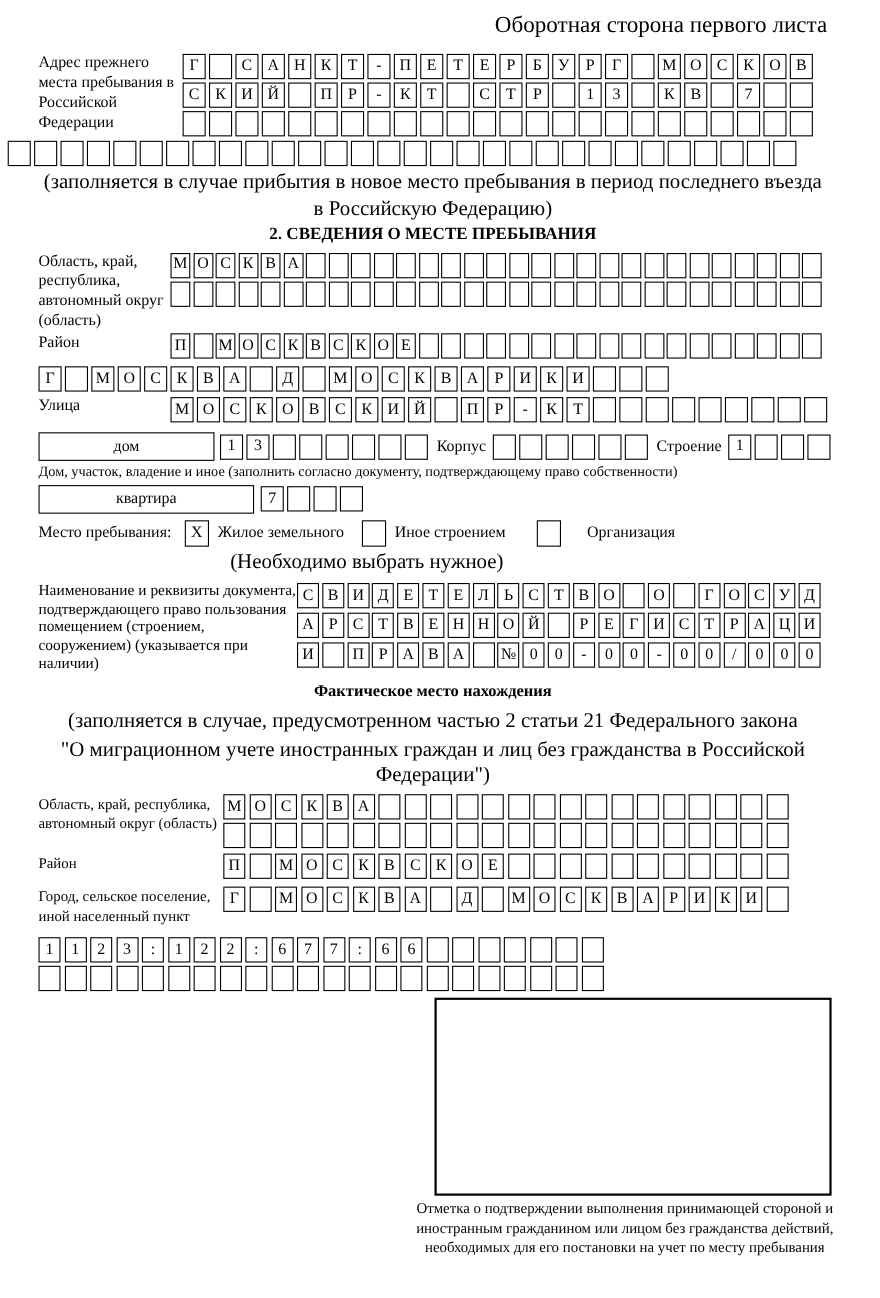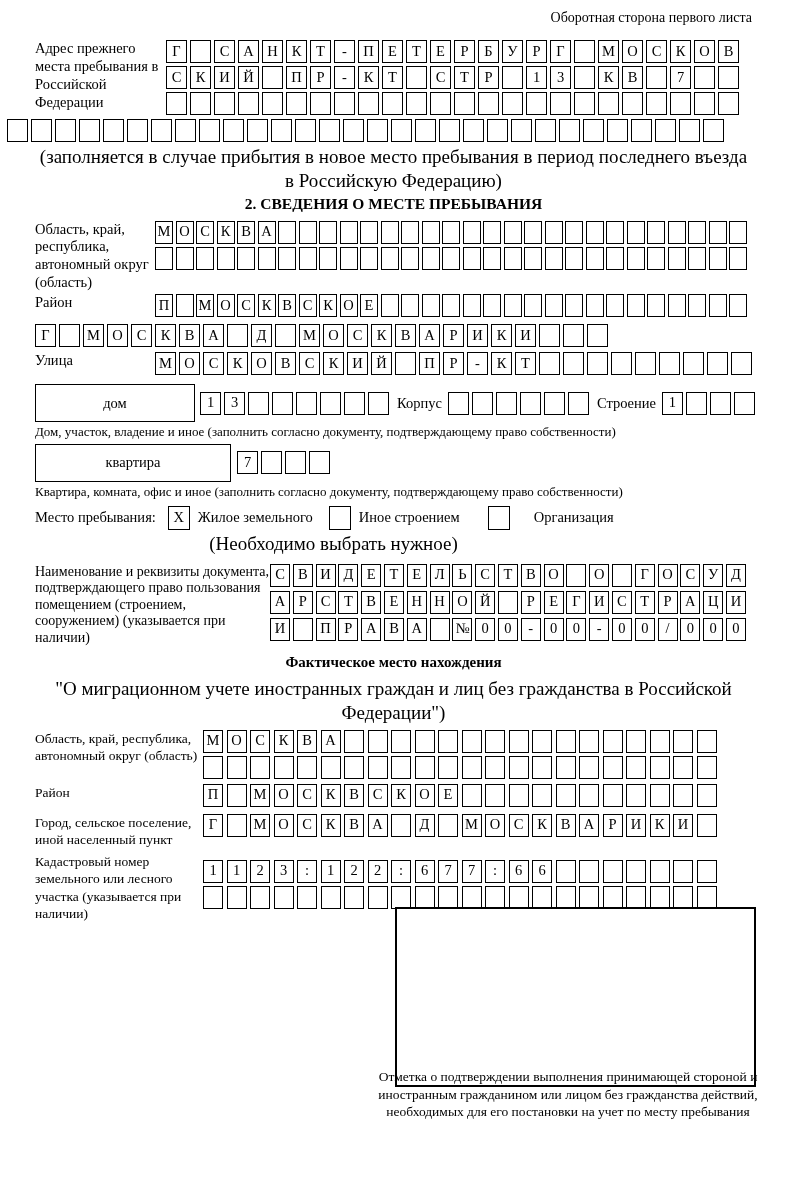--- a/index.html
+++ b/index.html
@@ -1,48 +1,48 @@
 <!DOCTYPE html>
 <html><head>
 <meta charset="utf-8">
 <style>
   html,body{margin:0;padding:0;background:#fff;color:#000;}
   body{width:800px;height:1180px;font-family:"Liberation Serif","DejaVu Serif",serif;font-size:14.5px;overflow:hidden;}
   .sheet{position:relative;box-sizing:border-box;width:800px;height:1180px;padding:10px 48px 0 35px;}
-  .header-note{text-align:right;font-size:14px;margin-bottom:14px;}
+  .header-note{text-align:right;font-size:21px;margin-bottom:14px;}
   .labeled-block{display:flex;align-items:flex-start;}
   .block-label{flex-shrink:0;line-height:1.24;}
   .w131{width:131px;} .w120{width:120px;} .w140{width:140px;}
   .w235{width:235px;line-height:1.18;font-size:14px;}
   .w168{width:168px;font-size:13.5px;line-height:1.3;}
   .rows{display:flex;flex-direction:column;}
   .cells{display:flex;gap:3px;margin-bottom:3px;}
   .cell{box-sizing:border-box;flex-shrink:0;width:21px;height:23px;border:1.7px solid #000;
         display:flex;align-items:center;justify-content:center;font-size:14.5px;padding-bottom:1px;}
   .cells-sm{gap:2.5px;} .cells-sm .cell{width:18px;}
   .cells-doc{gap:2.8px;margin-bottom:4px;} .cells-doc .cell{width:20px;}
   .cells-fact{gap:3.5px;} .cells-fact .cell{width:20px;}
   .fullrow{margin-left:-28px;margin-top:1px;}
   .caption{font-size:19px;line-height:1.25;text-align:center;margin:1px 0 2px 0;}
   .caption-left{font-size:13px;line-height:1.25;text-align:left;margin:1px 0 3px 0;}
   .section-title{font-weight:bold;font-size:15.5px;text-align:center;margin:2px 0 8px 0;}
   .fact-title{font-weight:bold;font-size:15px;text-align:center;margin:8px 0 6px 0;}
   .inline-row{display:flex;align-items:center;margin-bottom:2px;}
-  .wide-box{box-sizing:border-box;border:1.7px solid #000;height:38px;display:flex;align-items:center;justify-content:center;flex-shrink:0;}
+  .wide-box{box-sizing:border-box;border:1.7px solid #000;height:26px;display:flex;align-items:center;justify-content:center;flex-shrink:0;}
   .house-box{width:160px;} .apt-box{width:196px;}
   .inline-label{margin:0 6px 0 8px;white-space:nowrap;}
   .checkbox{box-sizing:border-box;width:22px;height:24px;border:1.7px solid #000;display:inline-flex;
             align-items:center;justify-content:center;font-size:14.5px;flex-shrink:0;}
   .stay-row{margin-top:6px;}
   .stay-row .opt-label{margin-left:8px;}
   .stay-note{padding-right:120px;}
   .mt2{margin-top:2px;} .mt4{margin-top:4px;} .mt5{margin-top:5px;} .mt6{margin-top:6px;} .mt8{margin-top:8px;}
   .cad-rows{margin-top:7px;}
   .stamp-box{position:absolute;left:395px;top:907px;width:357px;height:176px;border:2px solid #000;}
-  .stamp-caption{position:absolute;left:368px;top:1068px;width:400px;text-align:center;font-size:13.5px;line-height:1.3;}
+  .stamp-caption{position:absolute;left:368px;top:1090px;width:400px;text-align:center;font-size:13.5px;line-height:1.3;}
 </style>
 </head>
 <body>
 
 <div class="sheet">
 
   <div class="header-note">Оборотная сторона первого листа</div>
 
   <div class="labeled-block">
     <div class="block-label w131">Адрес прежнего места пребывания в Российской Федерации</div>
@@ -359,21 +359,20 @@
 
   <div class="inline-row mt2">
     <div class="wide-box apt-box">квартира</div>
     <div class="cells" style="margin:0 0 0 6px;">
         <span class="cell">7</span>
         <span class="cell"></span>
         <span class="cell"></span>
         <span class="cell"></span>
       </div>
   </div>
-  <div class="caption-left">Квартира, комната, офис и иное (заполнить согласно документу, подтверждающему право собственности)</div>
 
   <div class="inline-row stay-row">
     <div>Место пребывания:</div>
     <span class="checkbox" style="margin-left:12px;">X</span>
     <span class="opt-label">Жилое земельного</span>
     <span class="checkbox" style="margin-left:16px;"></span>
     <span class="opt-label">Иное строением</span>
     <span class="checkbox" style="margin-left:28px;"></span>
     <span class="opt-label" style="margin-left:24px;">Организация</span>
   </div>
@@ -448,20 +447,21 @@
           <span class="cell">0</span>
           <span class="cell">/</span>
           <span class="cell">0</span>
           <span class="cell">0</span>
           <span class="cell">0</span>
         </div>
     </div>
   </div>
 
   <div class="fact-title">Фактическое место нахождения</div>
+  <div class="caption">(заполняется в случае, предусмотренном частью 2 статьи 21 Федерального закона</div>
   <div class="caption">"О миграционном учете иностранных граждан и лиц без гражданства в Российской Федерации")</div>
 
   <div class="labeled-block mt5">
     <div class="block-label w168">Область, край, республика, автономный округ (область)</div>
     <div class="rows">
       <div class="cells cells-fact">
           <span class="cell">М</span>
           <span class="cell">О</span>
           <span class="cell">С</span>
           <span class="cell">К</span>
@@ -561,21 +561,20 @@
         <span class="cell">А</span>
         <span class="cell">Р</span>
         <span class="cell">И</span>
         <span class="cell">К</span>
         <span class="cell">И</span>
         <span class="cell"></span>
       </div>
   </div>
 
   <div class="labeled-block mt4">
-    <div class="block-label w168">Кадастровый номер земельного или лесного участка (указывается при наличии)</div>
     <div class="rows cad-rows">
       <div class="cells cells-fact">
           <span class="cell">1</span>
           <span class="cell">1</span>
           <span class="cell">2</span>
           <span class="cell">3</span>
           <span class="cell">:</span>
           <span class="cell">1</span>
           <span class="cell">2</span>
           <span class="cell">2</span>

